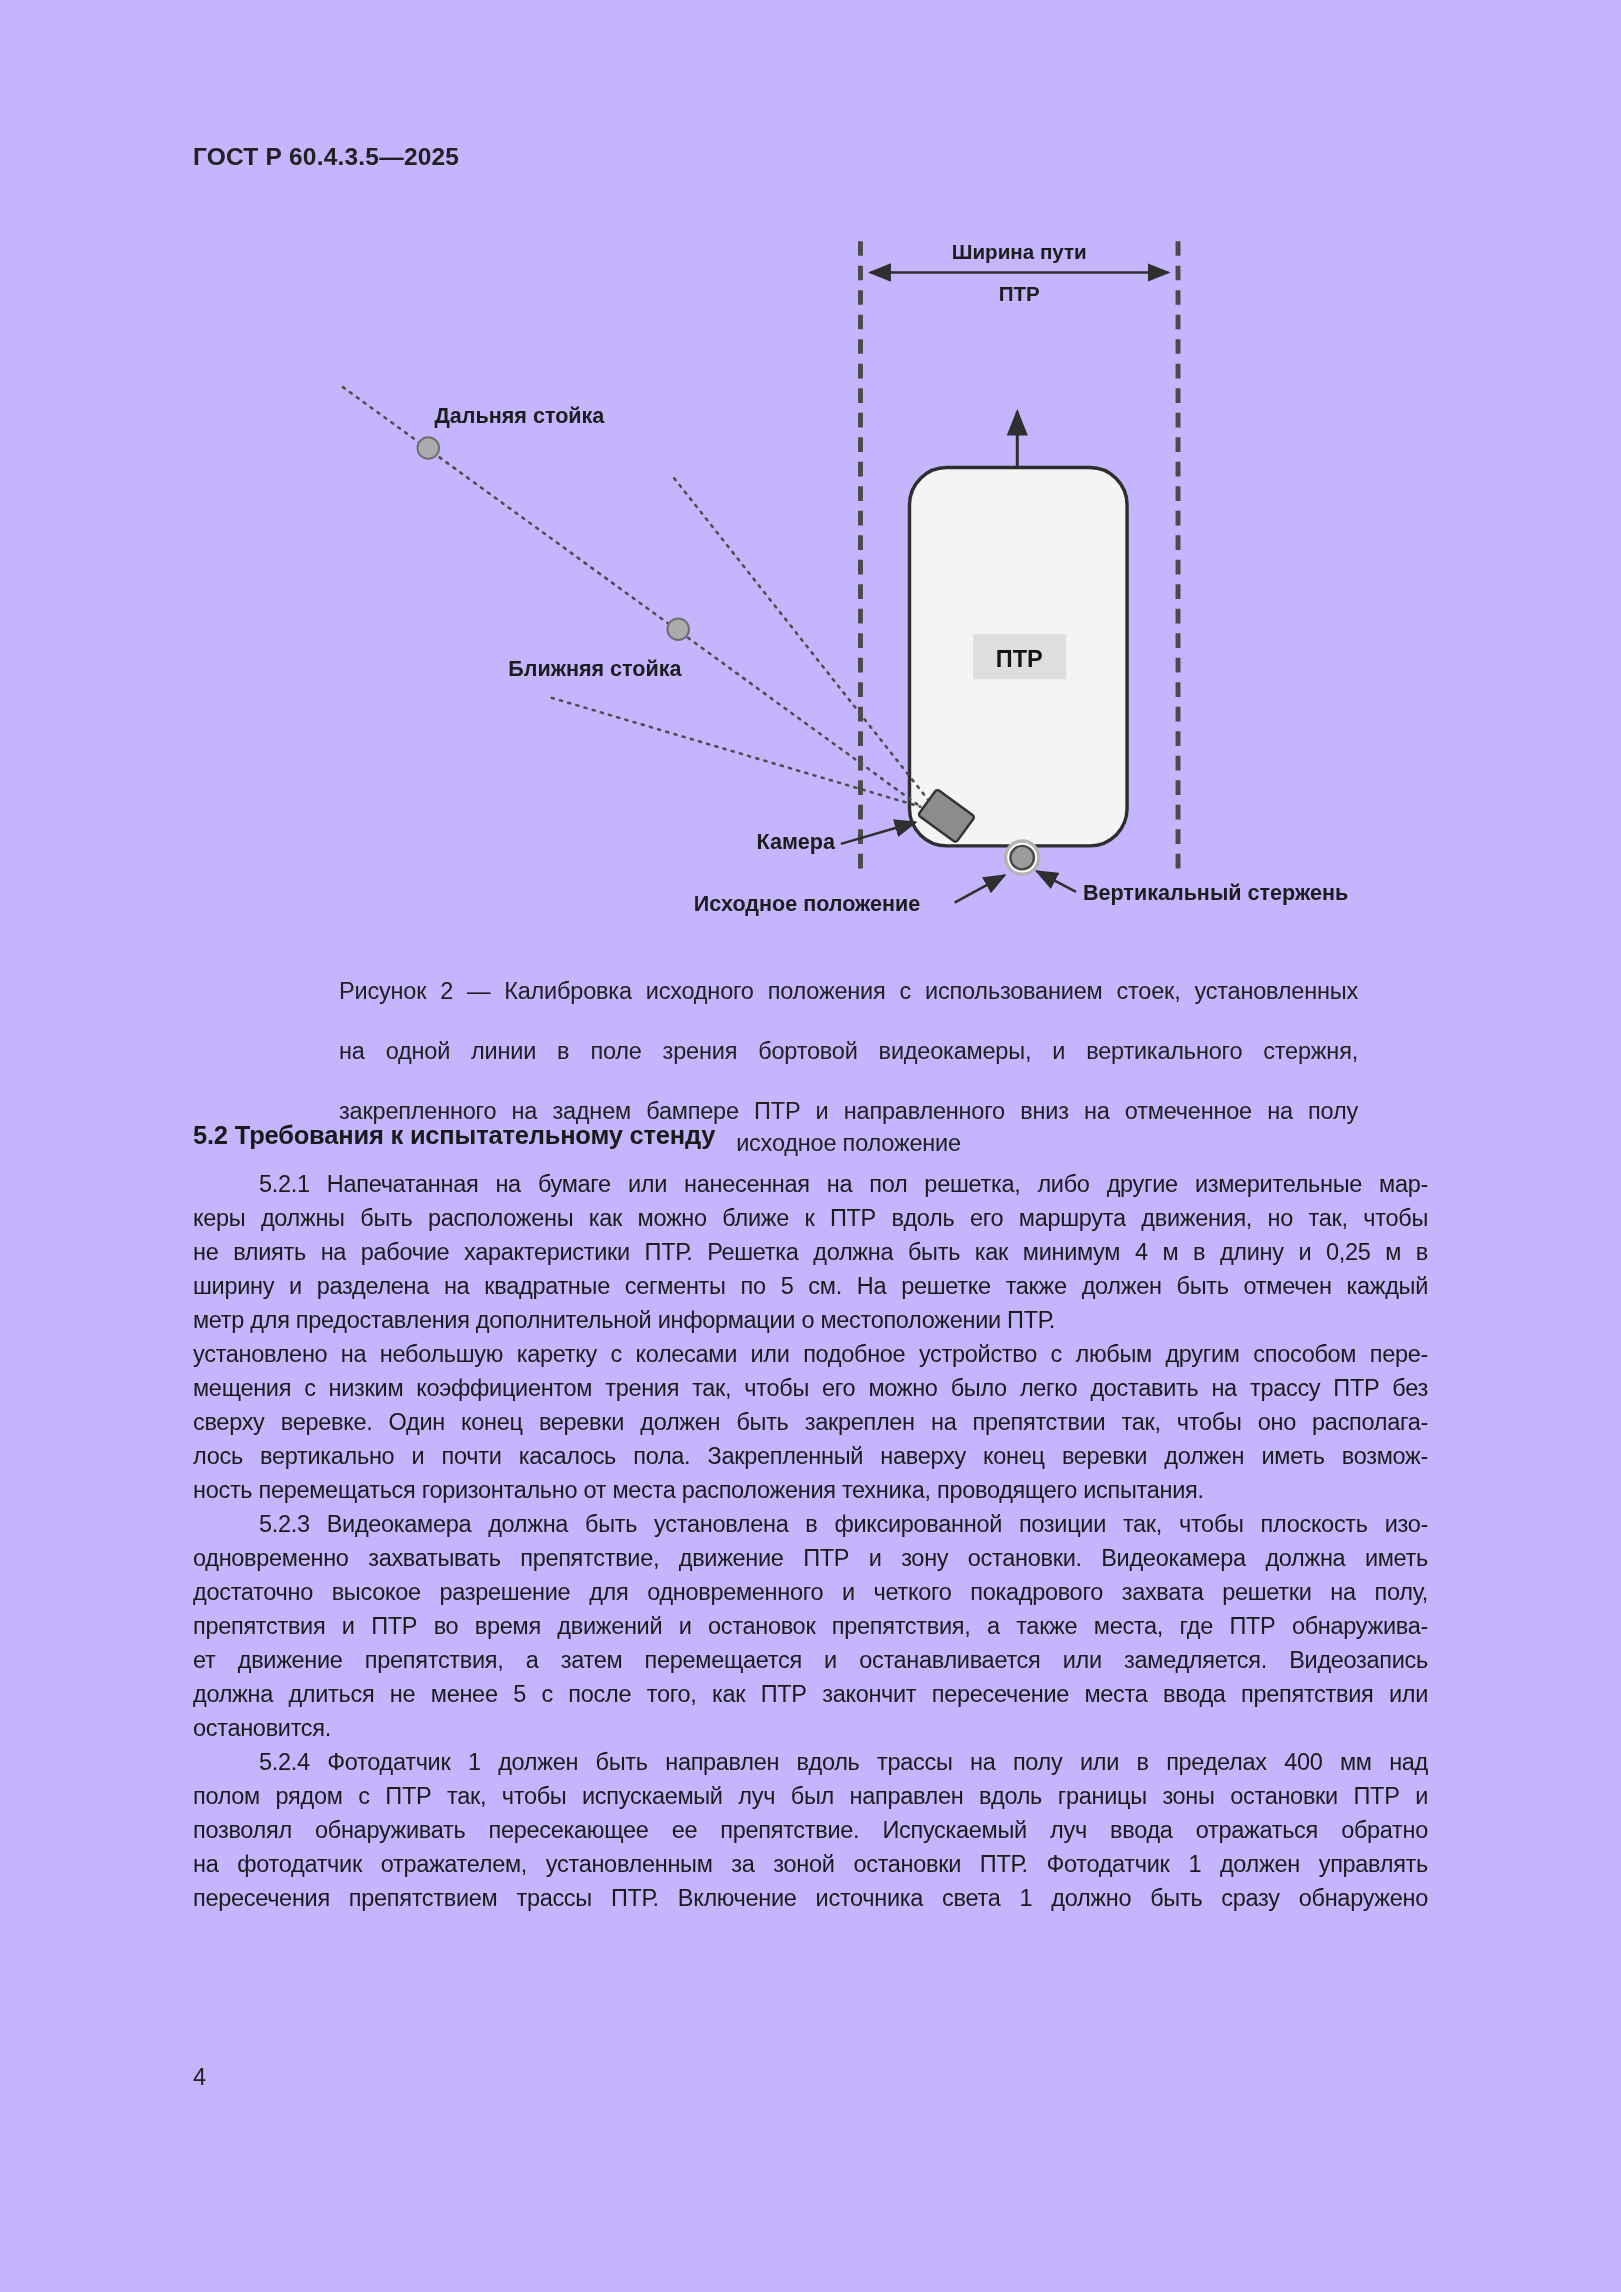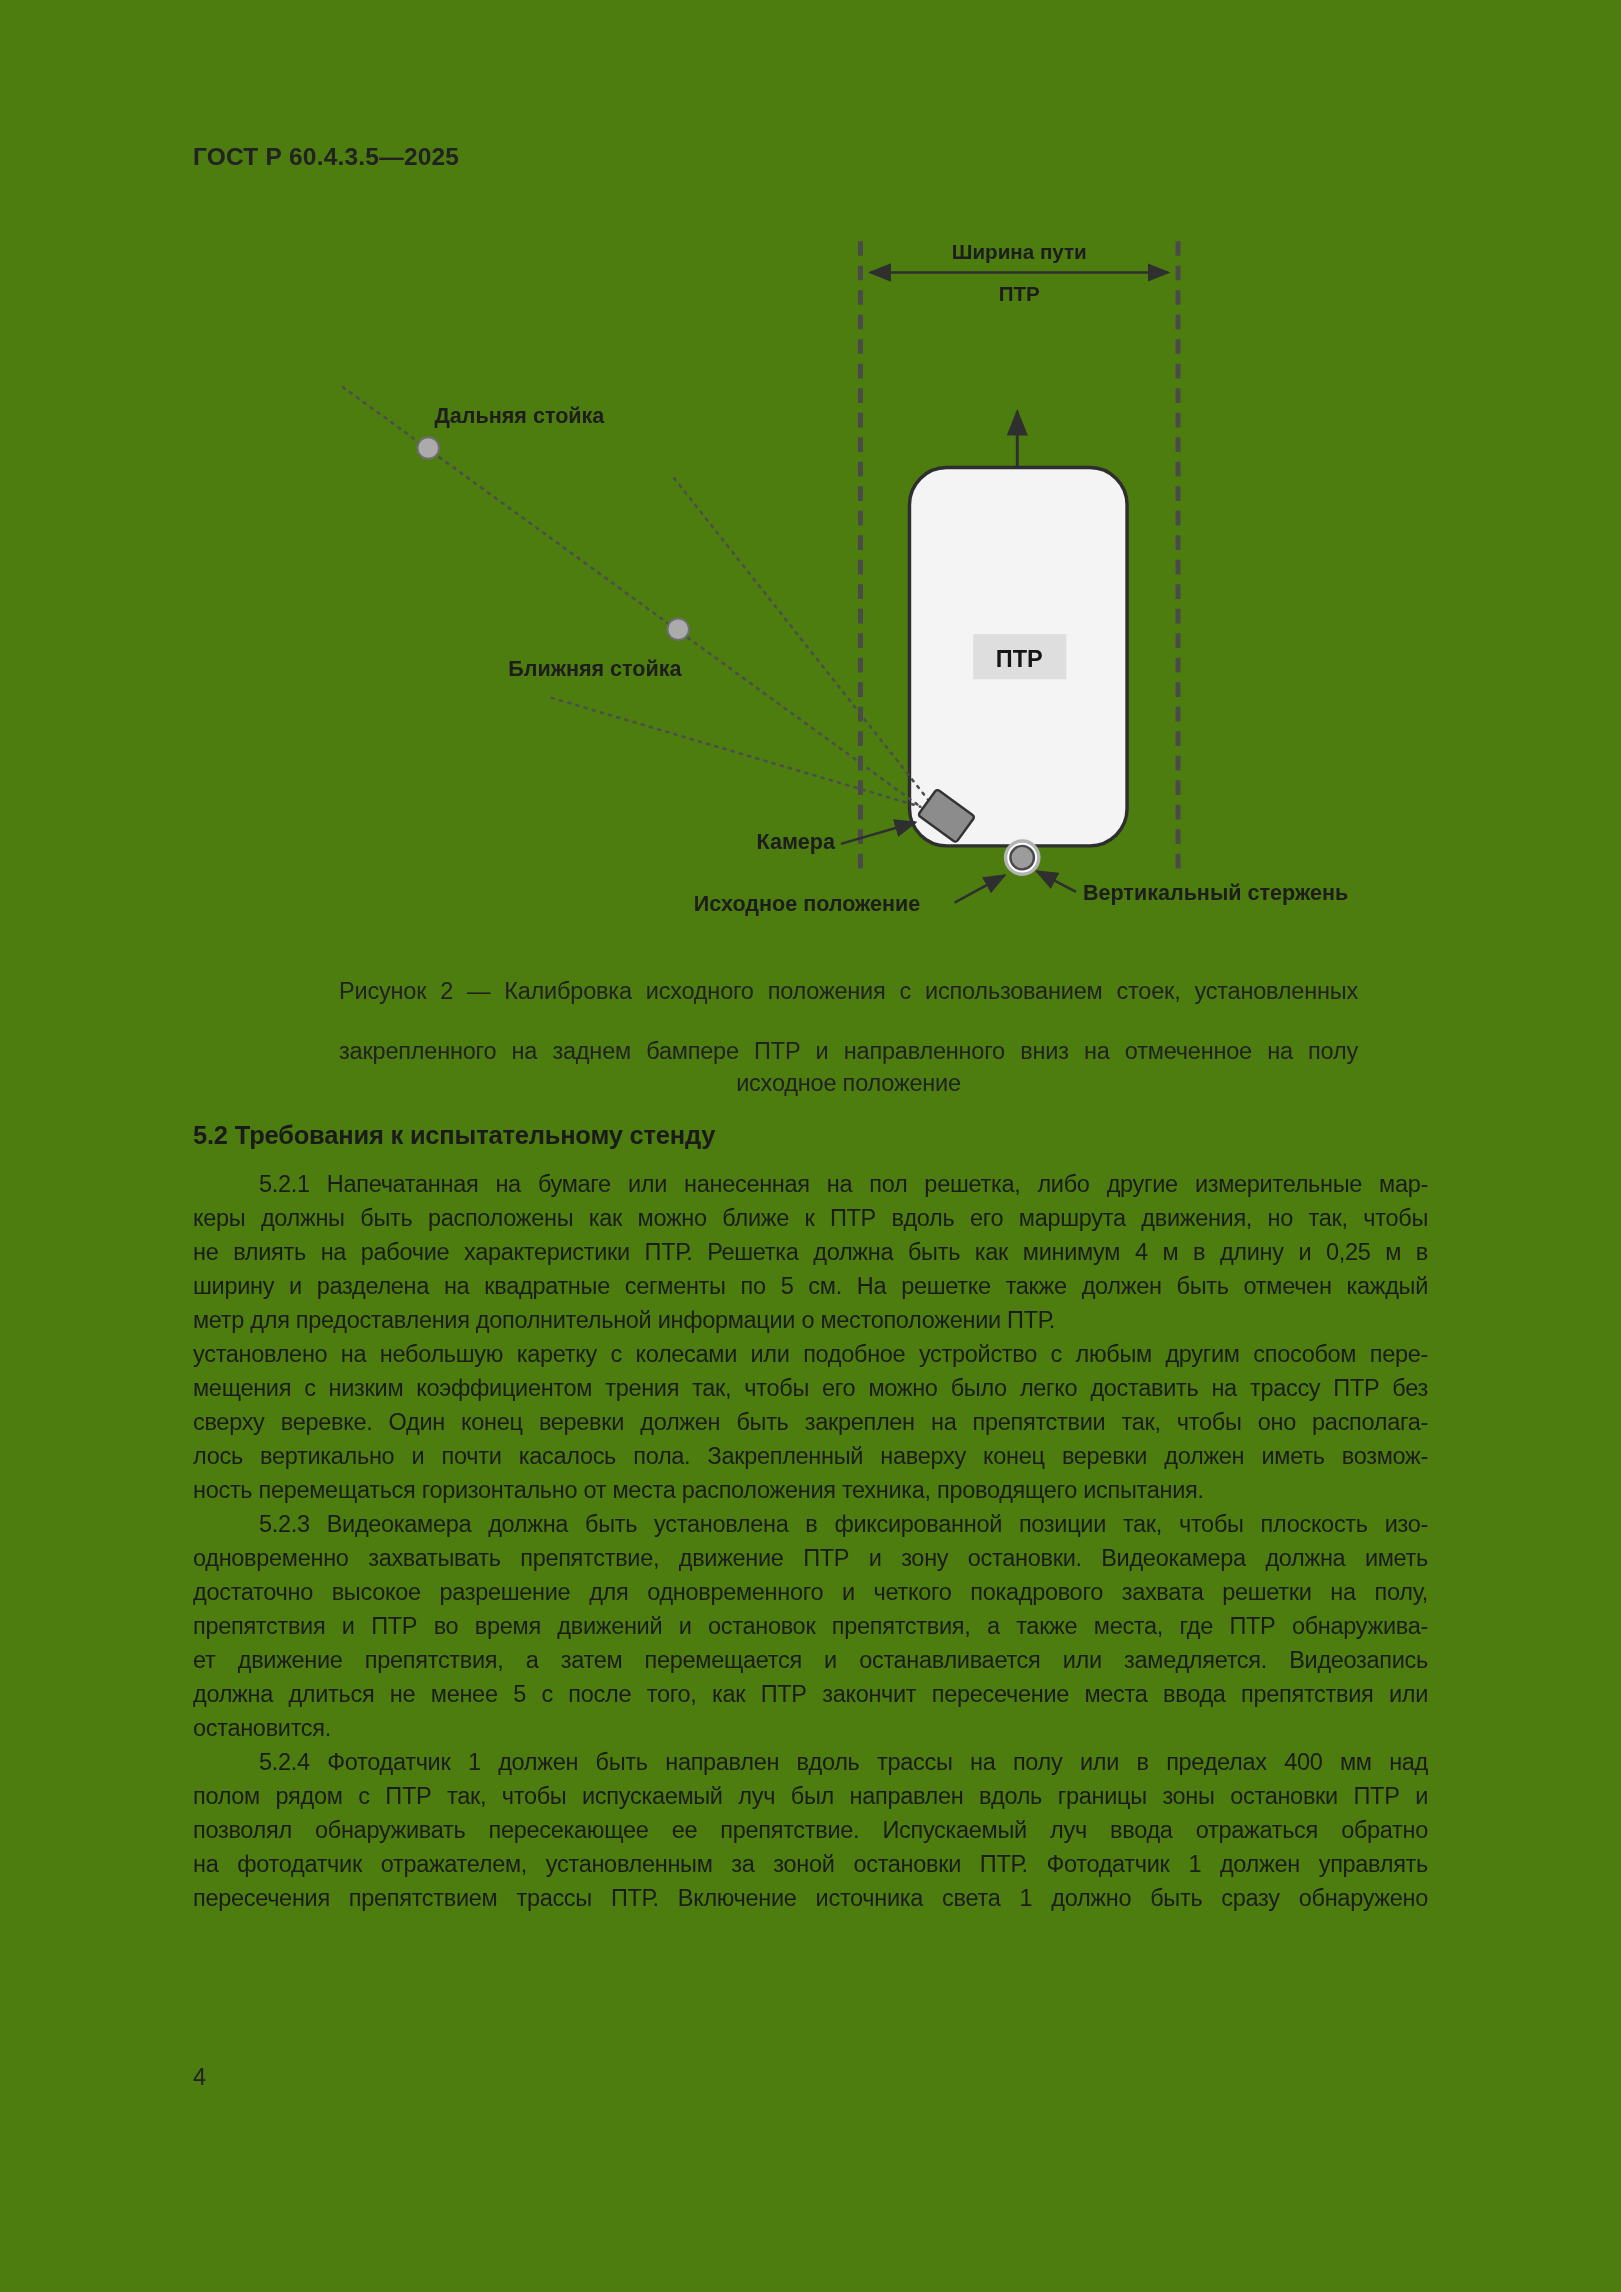--- a/index.html
+++ b/index.html
@@ -1,20 +1,20 @@
 <!DOCTYPE html>
 <html lang="ru"><head>
 <meta charset="utf-8">
 <style>
   html,body{margin:0;padding:0;background:#9a9a9a;}
   .page{
     position:relative;
     width:1621px;height:2293px;
     margin:0 auto;
-    background:#4d7c0f;
+    background:#c4b5fd;
     font-family:"Liberation Sans","DejaVu Sans",sans-serif;
     color:#1b1b1b;
     overflow:hidden;
   }
   .doc-header{
     position:absolute;left:193px;top:143px;
     font-size:24.5px;font-weight:bold;letter-spacing:0.2px;color:#222;
   }
   .figure-svg{position:absolute;left:0;top:0;width:1621px;height:941px;}
   .dlabel{font:bold 22px "Liberation Sans","DejaVu Sans",sans-serif;fill:#1d1d1d;}
@@ -92,20 +92,21 @@
 
     <text x="708" y="929" text-anchor="start" class="dlabel">Исходное положение</text>
     <line x1="974" y1="921" x2="1025" y2="893" stroke="#2f2f2f" stroke-width="2.6" marker-end="url(#ah)"></line>
 
     <text x="1105" y="918" text-anchor="start" class="dlabel">Вертикальный стержень</text>
     <line x1="1098" y1="910" x2="1058" y2="889" stroke="#2f2f2f" stroke-width="2.6" marker-end="url(#ah)"></line>
   </svg>
 
   <div class="caption" id="caption">
       <div class="cap-line stretch">Рисунок 2 — Калибровка исходного положения с использованием стоек, установленных</div>
+      <div class="cap-line stretch">на одной линии в поле зрения бортовой видеокамеры, и вертикального стержня,</div>
       <div class="cap-line stretch">закрепленного на заднем бампере ПТР и направленного вниз на отмеченное на полу</div>
       <div class="cap-line center">исходное положение</div>
     </div>
 
   <div class="text-col">
     <div class="sec-heading">5.2  Требования к испытательному стенду</div>
     <div id="paragraphs">
         <div class="tline indent stretch">5.2.1  Напечатанная на бумаге или нанесенная на пол решетка, либо другие измерительные мар-</div>
         <div class="tline stretch">керы должны быть расположены как можно ближе к ПТР вдоль его маршрута движения, но так, чтобы</div>
         <div class="tline stretch">не влиять на рабочие характеристики ПТР. Решетка должна быть как минимум 4 м в длину и 0,25 м в</div>

